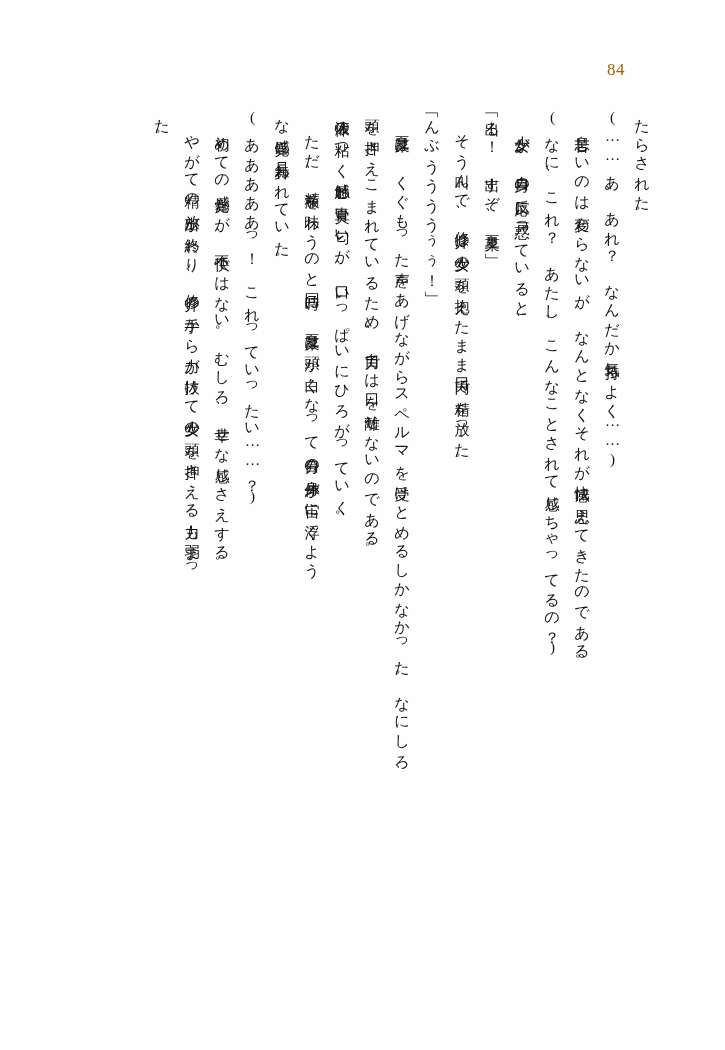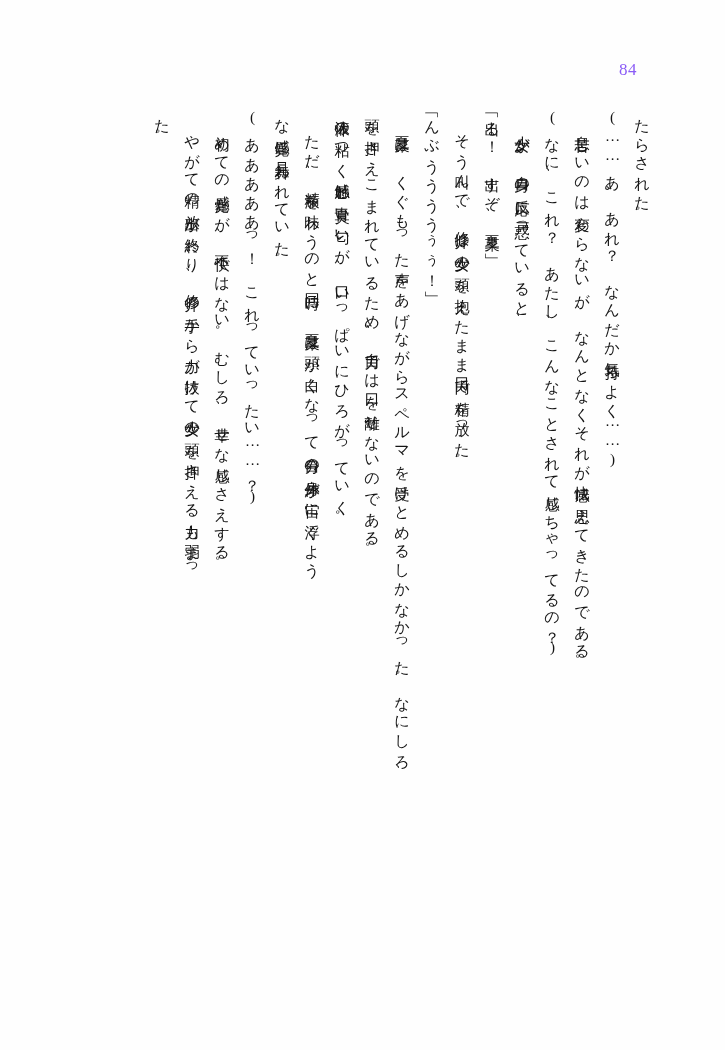--- a/index.html
+++ b/index.html
@@ -19,24 +19,24 @@
     position: absolute;
     left: 0;
     top: 0;
     width: 725px;
     height: 1050px;
     background: #fefefe;
   }
   .page-number {
     position: absolute;
     top: 60px;
-    right: 88px;
+    right: 100px;
     font-size: 17px;
     letter-spacing: 0.5px;
-    color: #8b5cf6;
+    color: #a16207;
     font-family: "Liberation Serif", "DejaVu Serif", serif;
   }
   .text-block {
     position: absolute;
     top: 108px;
     left: 70px;
     width: 580px;
     height: 860px;
     display: flex;
     flex-direction: row-reverse;

